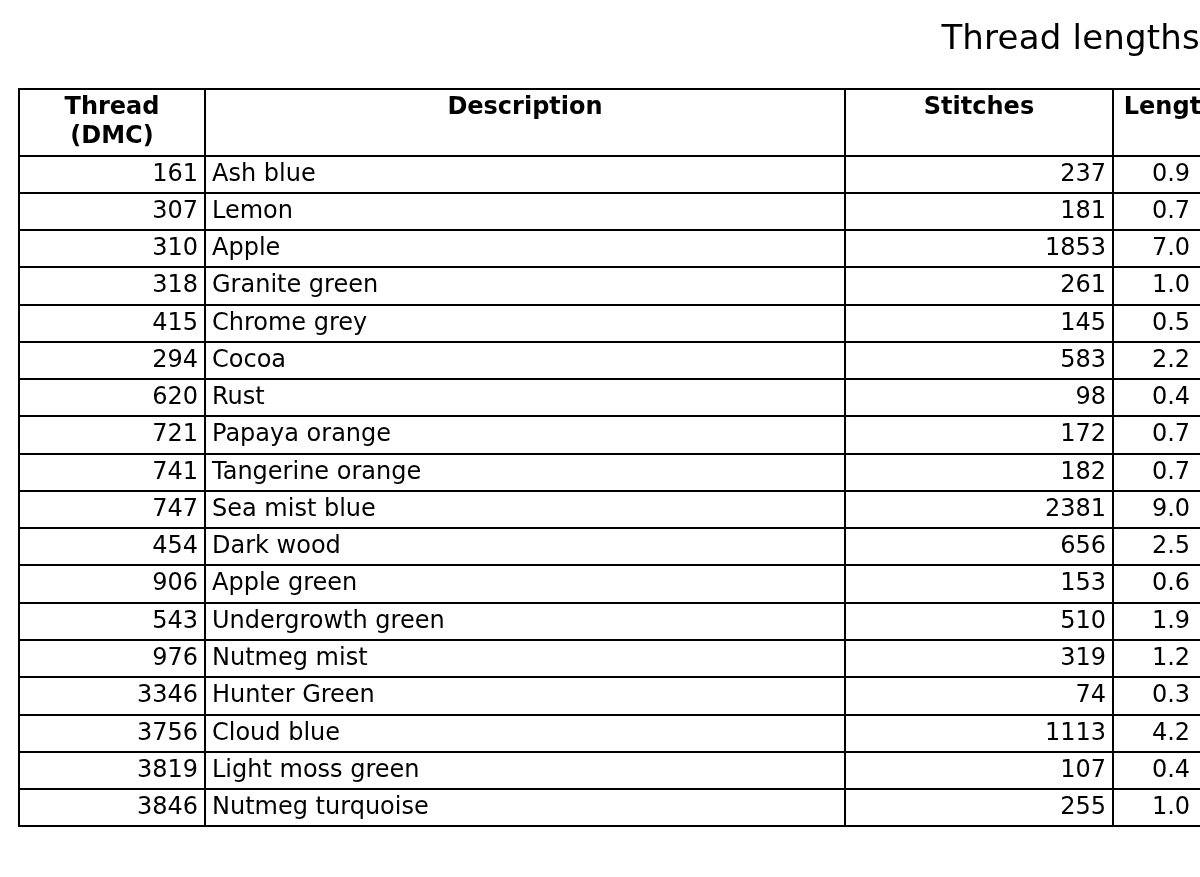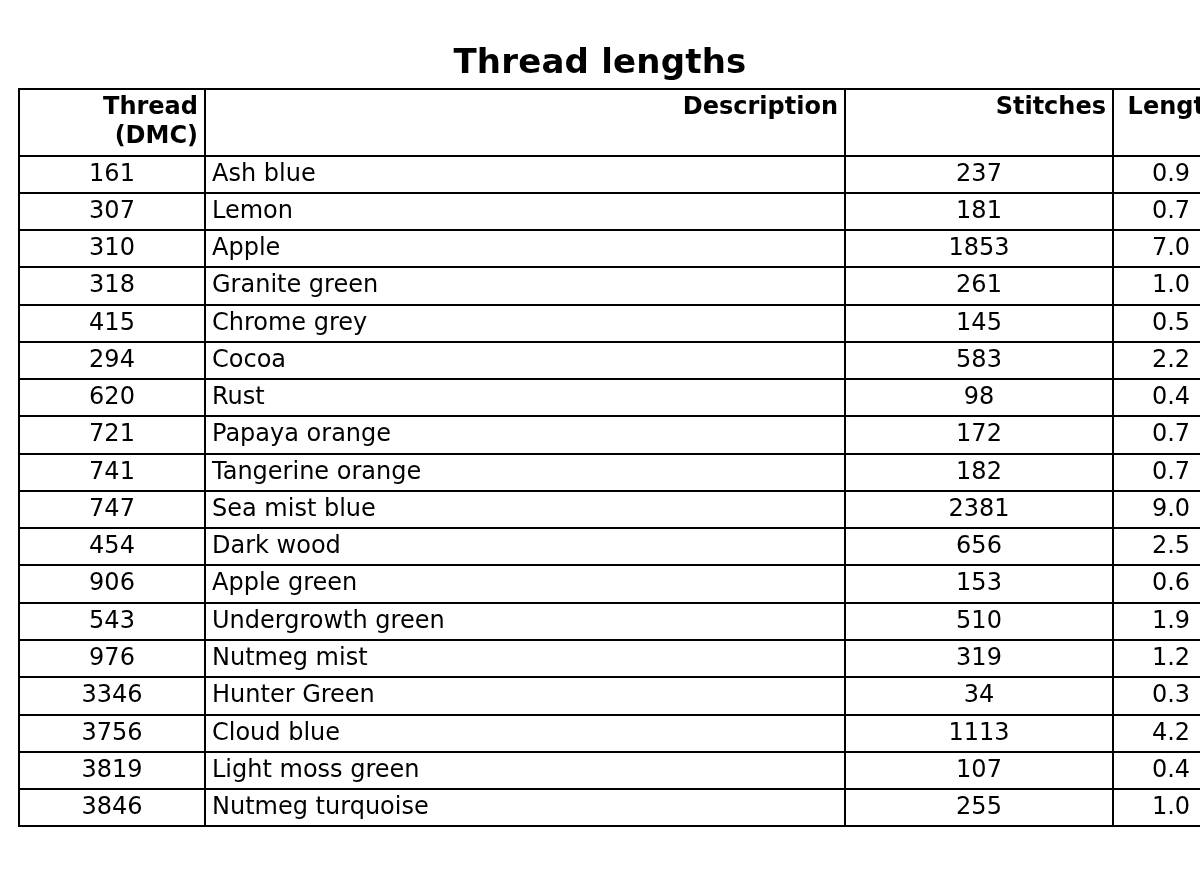--- a/index.html
+++ b/index.html
@@ -14,26 +14,26 @@
     font-family: "DejaVu Sans", sans-serif;
     color: #000000;
   }
   .page {
     position: relative;
     width: 1200px;
     height: 877px;
     box-sizing: border-box;
   }
   .doc-title {
-    text-align: center;
+    text-align: right;
     font-size: 34px;
-    font-weight: bold;
+    font-weight: normal;
     line-height: 1;
     margin: 0;
-    padding-top: 44px;
+    padding-top: 20px;
     padding-bottom: 14px;
     letter-spacing: 0.2px;
   }
   .table-wrap {
     position: absolute;
     top: 88px;
     left: 18px;
     width: 1210px;
   }
   table.thread-table {
@@ -48,36 +48,36 @@
     padding: 2px 6px 4px 6px;
     vertical-align: top;
     line-height: 1.22;
     height: 34px;
     box-sizing: border-box;
     overflow: hidden;
     white-space: nowrap;
   }
   table.thread-table th {
     font-weight: bold;
-    text-align: right;
+    text-align: center;
   }
   
   col.c-thread   { width: 186px; }
   col.c-desc     { width: 640px; }
   col.c-stitches { width: 268px; }
   col.c-length   { width: 116px; }
 
   th.th-thread .line2 {
     display: block;
   }
   th.th-header-tall {
     height: 88px;
   }
   td.num {
-    text-align: center;
+    text-align: right;
   }
   td.len {
     text-align: center;
   }
   th.th-length {
     text-align: left;
     padding-left: 6px;
   }
 </style>
 </head>
@@ -187,21 +187,21 @@
           </tr>
           <tr>
             <td class="num">976</td>
             <td>Nutmeg mist</td>
             <td class="num">319</td>
             <td class="len">1.2</td>
           </tr>
           <tr>
             <td class="num">3346</td>
             <td>Hunter Green</td>
-            <td class="num">34</td>
+            <td class="num">74</td>
             <td class="len">0.3</td>
           </tr>
           <tr>
             <td class="num">3756</td>
             <td>Cloud blue</td>
             <td class="num">1113</td>
             <td class="len">4.2</td>
           </tr>
           <tr>
             <td class="num">3819</td>

